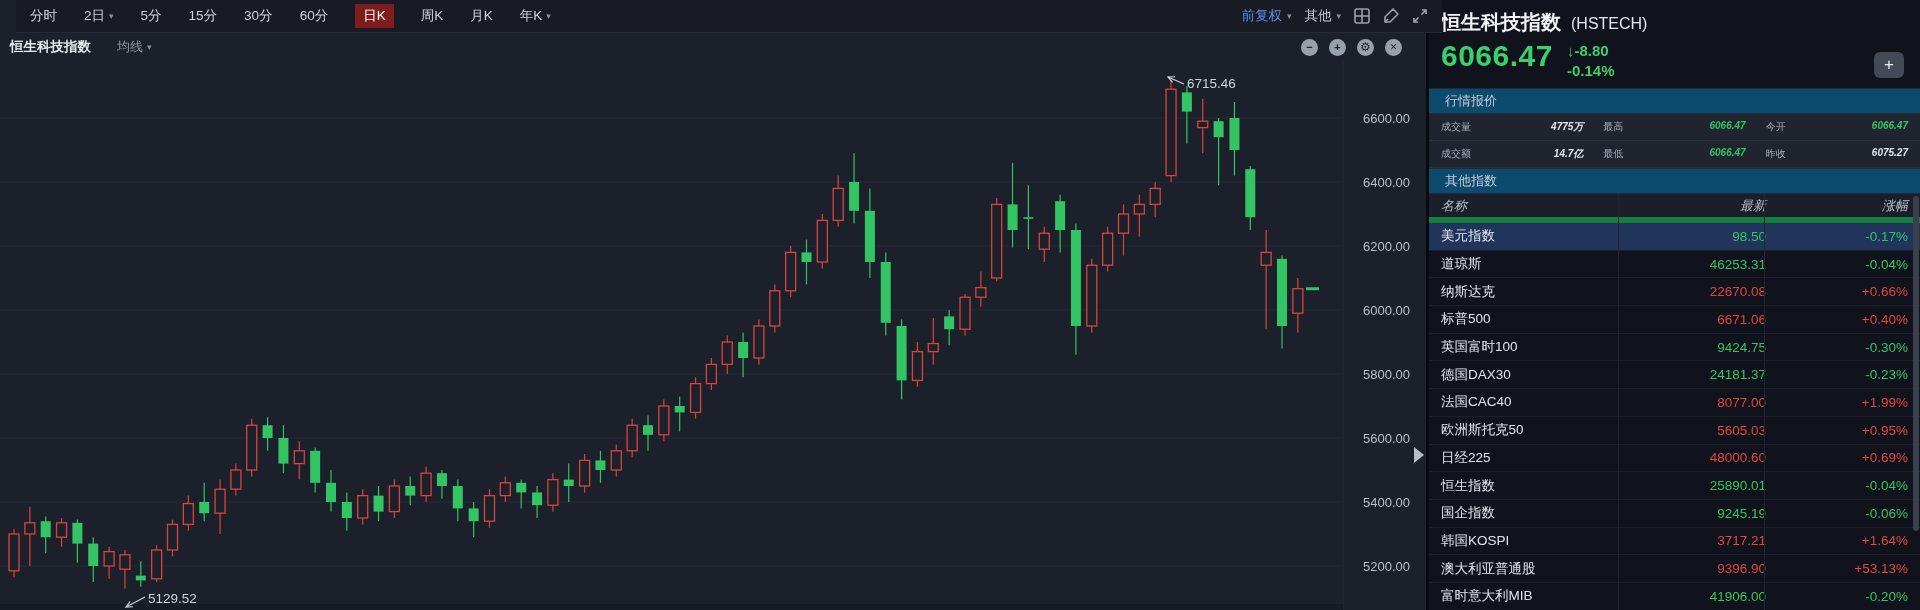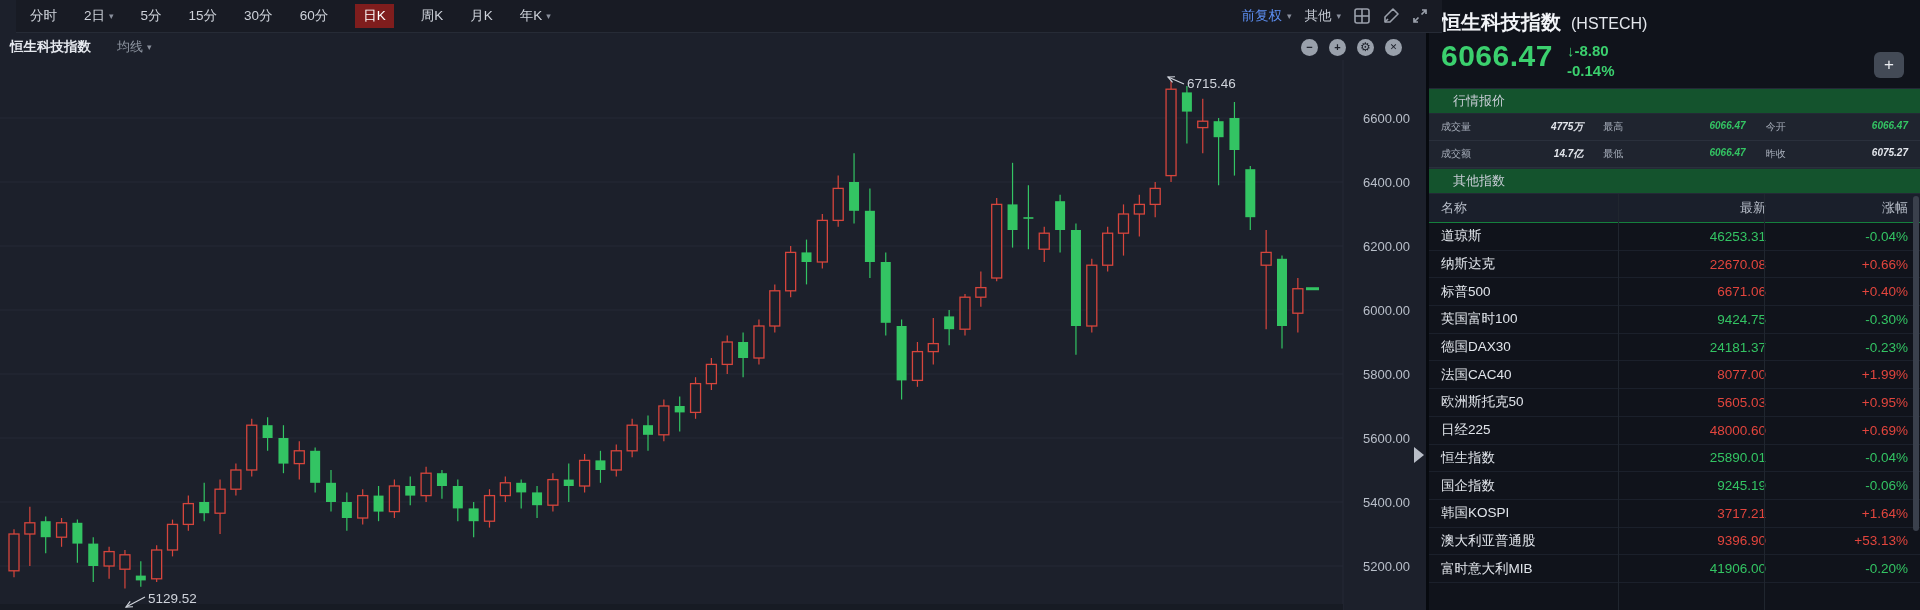--- a/index.html
+++ b/index.html
@@ -43,34 +43,34 @@
   .p-title { font-size:20px; font-weight:bold; color:#f2f4f8; }
   .p-symbol { font-size:16px; color:#e3e6ec; }
   .p-price-row { display:flex; align-items:flex-start; margin-top:4px; }
   .p-price { font-size:30px; font-weight:bold; color:#3bd06e; letter-spacing:0.5px; line-height:1.05; }
   .p-change { margin-left:14px; margin-top:1px; font-size:15px; font-weight:bold; color:#3bd06e; line-height:1.35; }
   .add-btn {
     position:absolute; right:16px; top:52px; width:30px; height:26px; border-radius:6px;
     background:#434a56; color:#eceef2; font-size:17px; display:flex; align-items:center; justify-content:center;
   }
   .section-hd {
-    height:26px; display:flex; align-items:center; padding:0 24px; font-size:13px; color:#c7ccd5;
-    background:#14532d; border-top:1px solid #242936; border-bottom:1px solid #242936;
+    height:26px; display:flex; align-items:center; padding:0 16px; font-size:13px; color:#c7ccd5;
+    background:#0c4a6e; border-top:1px solid #242936; border-bottom:1px solid #242936;
   }
   .quote-rows { background:#1f242f; }
   .q-row { display:flex; align-items:center; height:27px; padding:0 12px; border-bottom:1px solid #2a303c; font-size:10px; }
   .q-pair { display:flex; flex:1; }
   .q-pair + .q-pair { margin-left:20px; }
   .q-label { color:#a6adb9; white-space:nowrap; }
   .q-val { flex:1; text-align:right; font-weight:bold;font-style:italic; }
   .flat { color:#e3e6ec; }
   .down { color:#33c463; }
   .up { color:#e2453d; }
   .tbl-hd, .t-row { display:grid; grid-template-columns:1fr 166px 142px; padding:0 12px; align-items:center; }
-  .tbl-hd { height:29px; font-size:13px; color:#b9bfca; background:#1a1f2b; border-bottom:1px solid #15803d; }
+  .tbl-hd { height:29px; font-size:13px; color:#b9bfca; background:#1a1f2b; border-bottom:6px solid #15803d;font-style:italic; }
   .t-row { height:27.7px; font-size:13.5px; border-bottom:1px solid #1b202b; }
   .t-row .t-name { color:#e0e4ea; }
   .t-last, .t-chg, .h-last, .h-chg { text-align:right; }
   .t-row.selected { background:#21345c; }
   .col-sep { position:absolute; top:194px; bottom:0; width:1px; background:#20262f; }
   .scroll-thumb { position:absolute; right:1px; top:196px; width:6px; height:335px; border-radius:3px; background:#3a404c; }
   .collapse-handle {
     position:absolute; left:1414px; top:447px; width:0; height:0;
     border-top:8px solid transparent; border-bottom:8px solid transparent; border-left:10px solid #b9bec8;
   }
@@ -373,20 +373,25 @@
         </div>
       </div>
 
     <div class="section-hd">其他指数</div>
     <div class="tbl-hd">
       <span class="h-name">名称</span>
       <span class="h-last">最新</span>
       <span class="h-chg">涨幅</span>
     </div>
     <div id="index-rows">
+        <div class="t-row selected">
+          <span class="t-name">美元指数</span>
+          <span class="t-last down">98.50</span>
+          <span class="t-chg down">-0.17%</span>
+        </div>
         <div class="t-row">
           <span class="t-name">道琼斯</span>
           <span class="t-last down">46253.31</span>
           <span class="t-chg down">-0.04%</span>
         </div>
         <div class="t-row">
           <span class="t-name">纳斯达克</span>
           <span class="t-last up">22670.08</span>
           <span class="t-chg up">+0.66%</span>
         </div>

